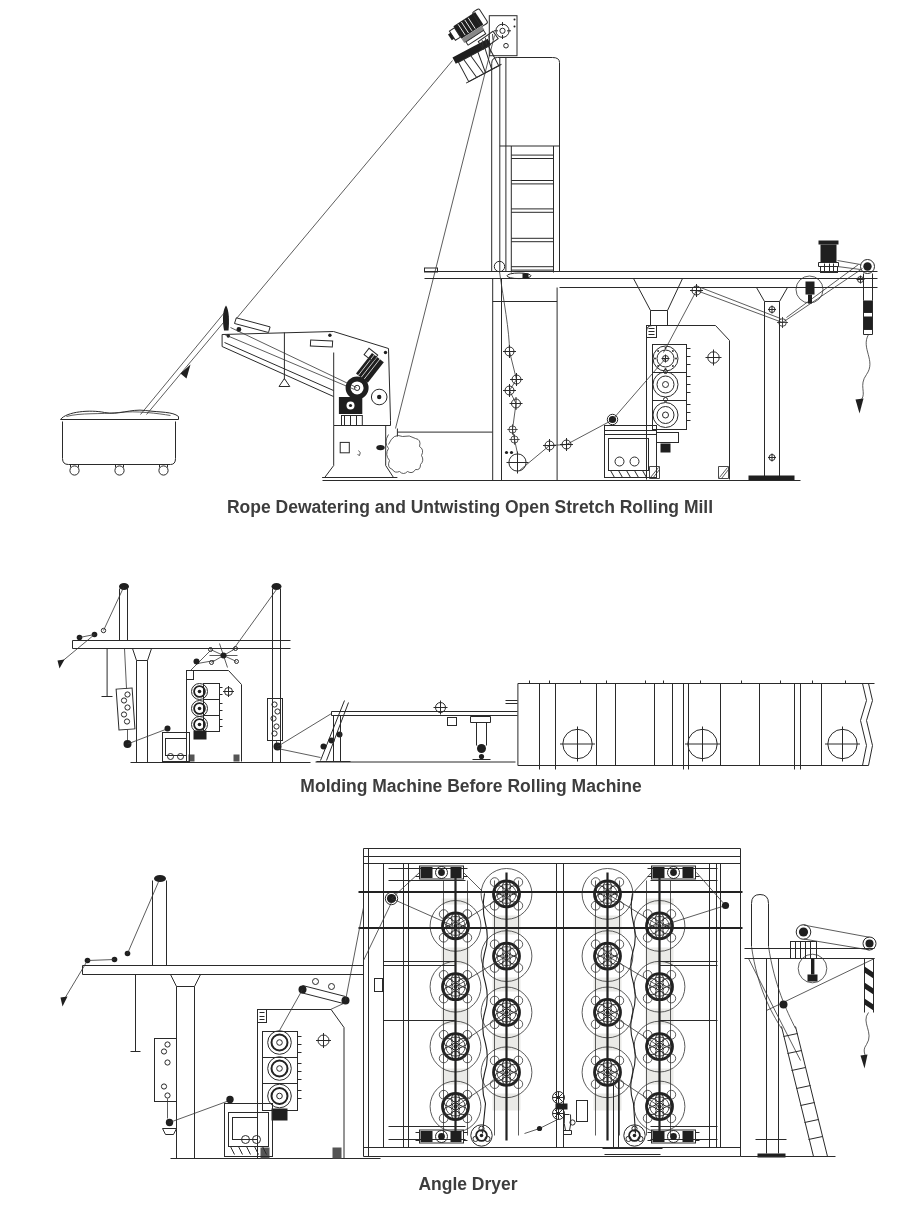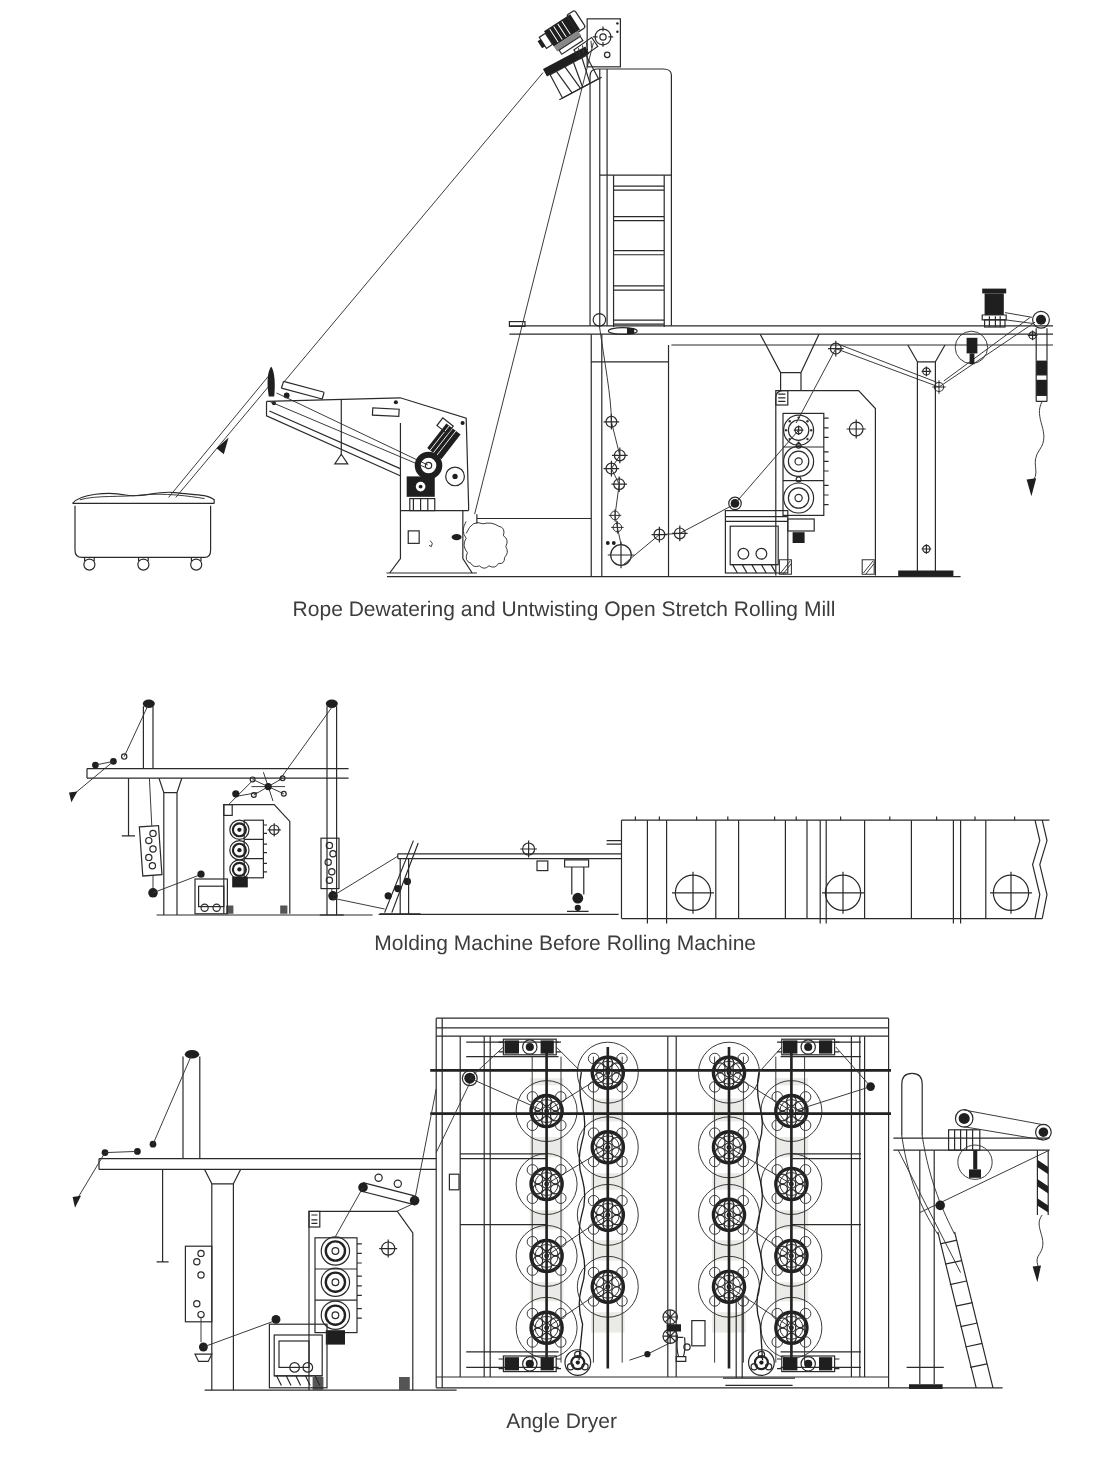--- a/index.html
+++ b/index.html
@@ -1,16 +1,16 @@
 <!DOCTYPE html>
 <html><head>
 <meta charset="utf-8">
 <style>
 html,body{margin:0;padding:0;background:#fff;}
-#wrap{width:924px;height:1232px;position:relative;background:#fff;font-family:"Liberation Sans",sans-serif;}
+#wrap{width:924px;height:1232px;position:relative;background:#fff;font-family:"Liberation Sans",sans-serif;font-weight:bold;}
 text{font-family:"Liberation Sans",sans-serif;fill:#3d3d3d;}
 .t{stroke:#2a2a2a;fill:none;stroke-width:1;}
 .t2{stroke:#222;fill:none;stroke-width:2.2;}
 .th{stroke:#333;fill:none;stroke-width:.8;}
 .d{fill:#1f1f1f;stroke:none;}
 .dk{stroke:#1f1f1f;fill:none;}
 </style>
 </head>
 <body>
 <div id="wrap">

